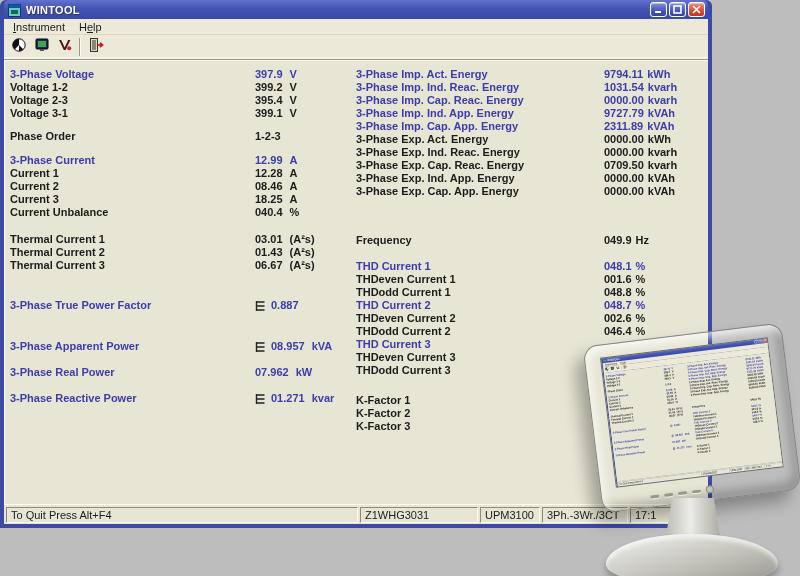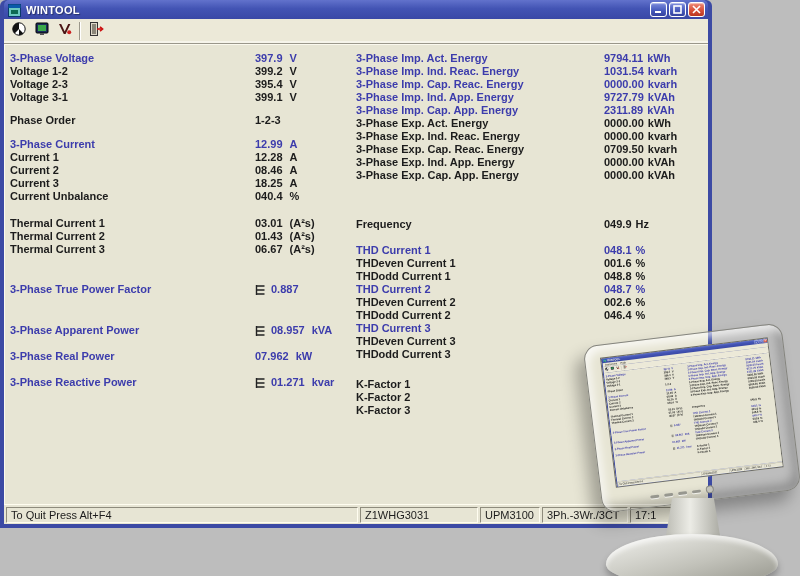--- a/index.html
+++ b/index.html
@@ -130,20 +130,24 @@
           <rect x="1" y="1" width="7" height="7" fill="none" stroke="#fff" stroke-width="1.6"></rect>
         </svg>
       </span>
     <span class="winbtn close">
         <svg width="9" height="9">
           <path d="M1 1 L8 8 M8 1 L1 8" stroke="#fff" stroke-width="1.6"></path>
         </svg>
       </span>
   </div>
 
+  <div class="menubar" id="menubar">
+      <span class="mi"><u>I</u>nstrument</span>
+      <span class="mi">H<u>e</u>lp</span>
+    </div>
 
   <div class="toolbar" id="toolbar">
       <span class="tbtn">
         <span><svg width="16" height="16" viewBox="0 0 16 16">
             <circle cx="8" cy="8" r="6.2" fill="#fff" stroke="#111"></circle>
             <path d="M3.6 12.4 A6.2 6.2 0 0 1 8 1.8 L8 8 Z" fill="#111"></path>
             <path d="M12.4 12.4 A6.2 6.2 0 0 1 8 14.2 L8 8 Z" fill="#111"></path>
           </svg></span>
       </span>
       <span class="tbtn">

